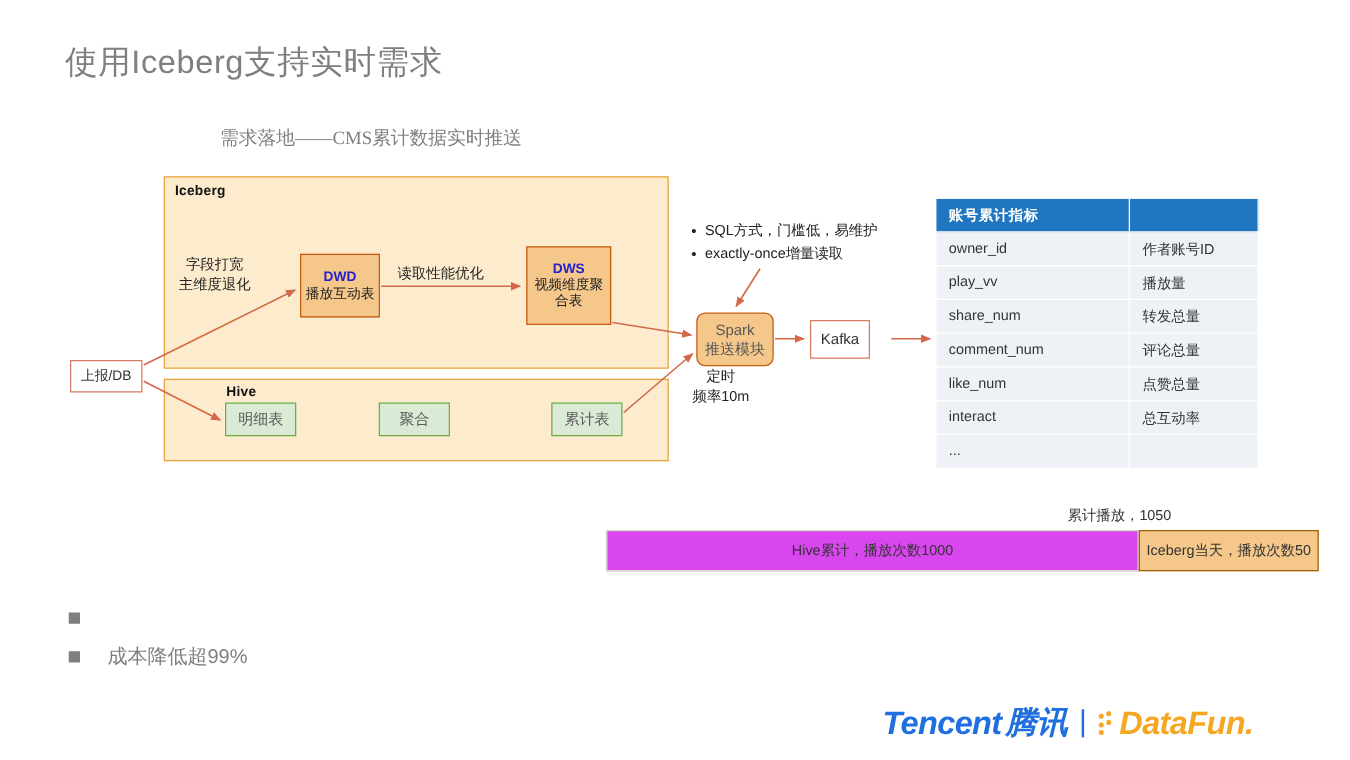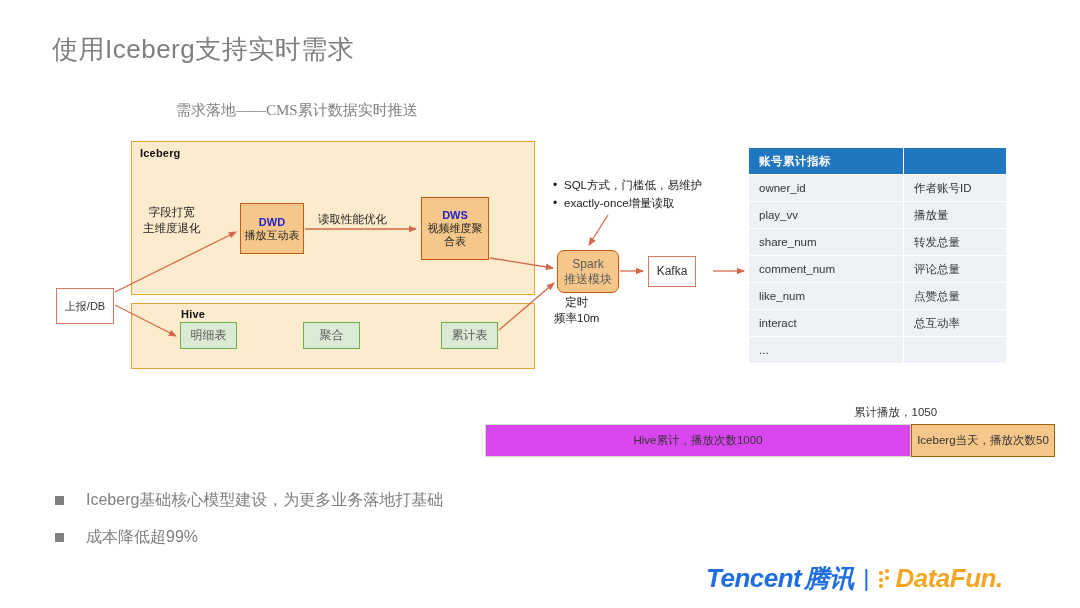--- a/index.html
+++ b/index.html
@@ -60,21 +60,21 @@
     background:#ffffff; border:1px solid #d57b61;
   }
 
   #node-dwd { left:240px; top:203px; width:64px; height:51px; font-size:11px; }
   #node-dws { left:421px; top:197px; width:68px; height:63px; font-size:11px; }
   #node-spark {
     left:557px; top:250px; width:62px; height:43px; font-size:12px;
     border-radius:7px;
   }
   #node-kafka { left:648px; top:256px; width:48px; height:31px; font-size:12px; color:#333; }
-  #node-source { left:56px; top:288px; width:58px; height:36px; font-size:11px; color:#333; }
+  #node-source { left:56px; top:288px; width:58px; height:26px; font-size:11px; color:#333; }
 
   #node-mx  { left:180px; top:322px; width:57px; height:27px; font-size:12px; }
   #node-jh  { left:303px; top:322px; width:57px; height:27px; font-size:12px; }
   #node-lj  { left:441px; top:322px; width:57px; height:27px; font-size:12px; }
 
   
   .flabel {
     position:absolute; font-size:11.5px; color:#222; text-align:center; line-height:1.35;
     white-space:nowrap;
   }
@@ -90,21 +90,21 @@
   }
   #notes .ndot {
     width:11px; flex:0 0 11px; font-size:12px; line-height:1.45; color:#222;
   }
 
   
   #arrows { left:0; top:0; width:1080px; height:608px; pointer-events:none; }
 
   
   #metric-table {
-    left:748px; top:147px; width:258px;
+    left:748px; top:158px; width:258px;
     border-collapse:collapse; font-size:11.5px;
     table-layout:fixed;
   }
   #metric-table th, #metric-table td {
     border:1px solid #ffffff; padding:0 10px; height:27px; box-sizing:border-box;
     text-align:left; font-weight:normal;
   }
   #metric-table thead th {
     background:#2077c0; color:#ffffff; font-weight:bold; letter-spacing:0.5px;
   }
@@ -296,21 +296,20 @@
     <span>Hive累计，播放次数1000</span>
   </div>
   <div id="bar-iceberg">
     <span>Iceberg当天，播放次数50</span>
   </div>
 </div>
 
 <div class="abs" id="bullets">
   <div class="brow">
     <span class="bmark"></span>
-    <span>Iceberg基础核心模型建设，为更多业务落地打基础</span>
   </div>
   <div class="brow">
     <span class="bmark"></span>
     <span>成本降低超99%</span>
   </div>
 </div>
 
 <div class="abs" id="footer">
   <span id="tencent-logo">Tencent</span>
   <span id="tencent-cn">腾讯</span>

